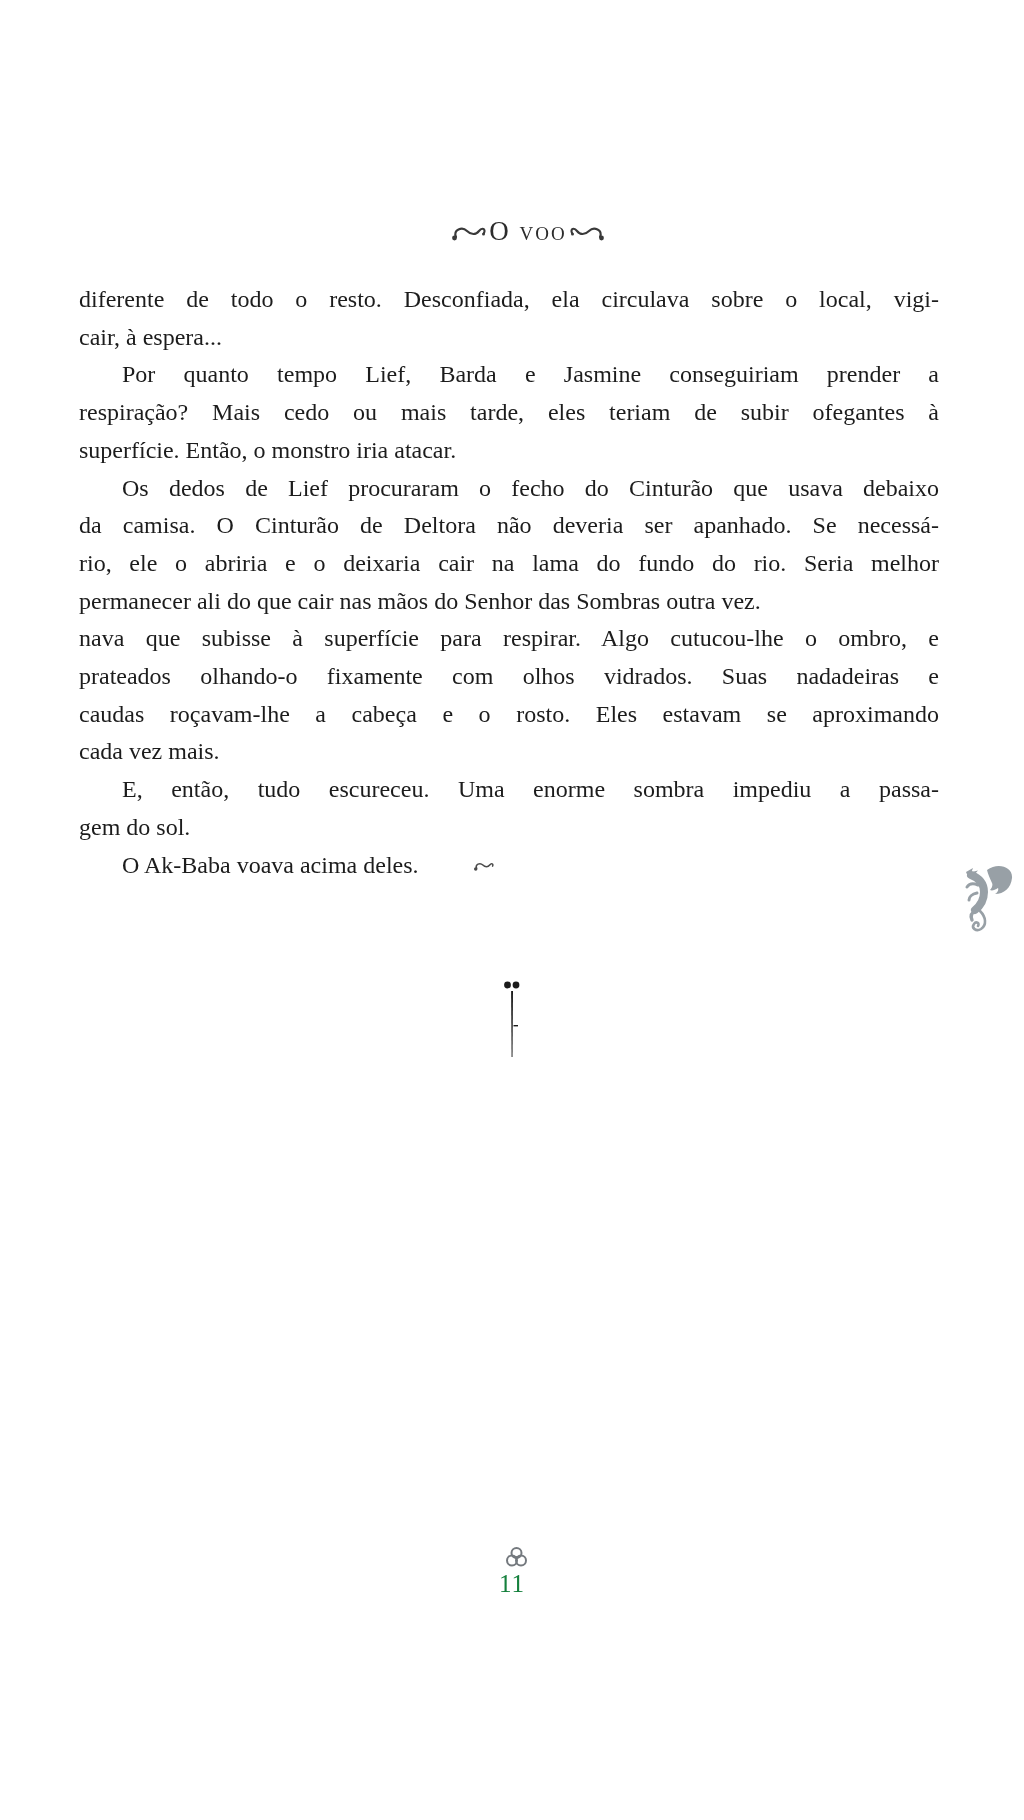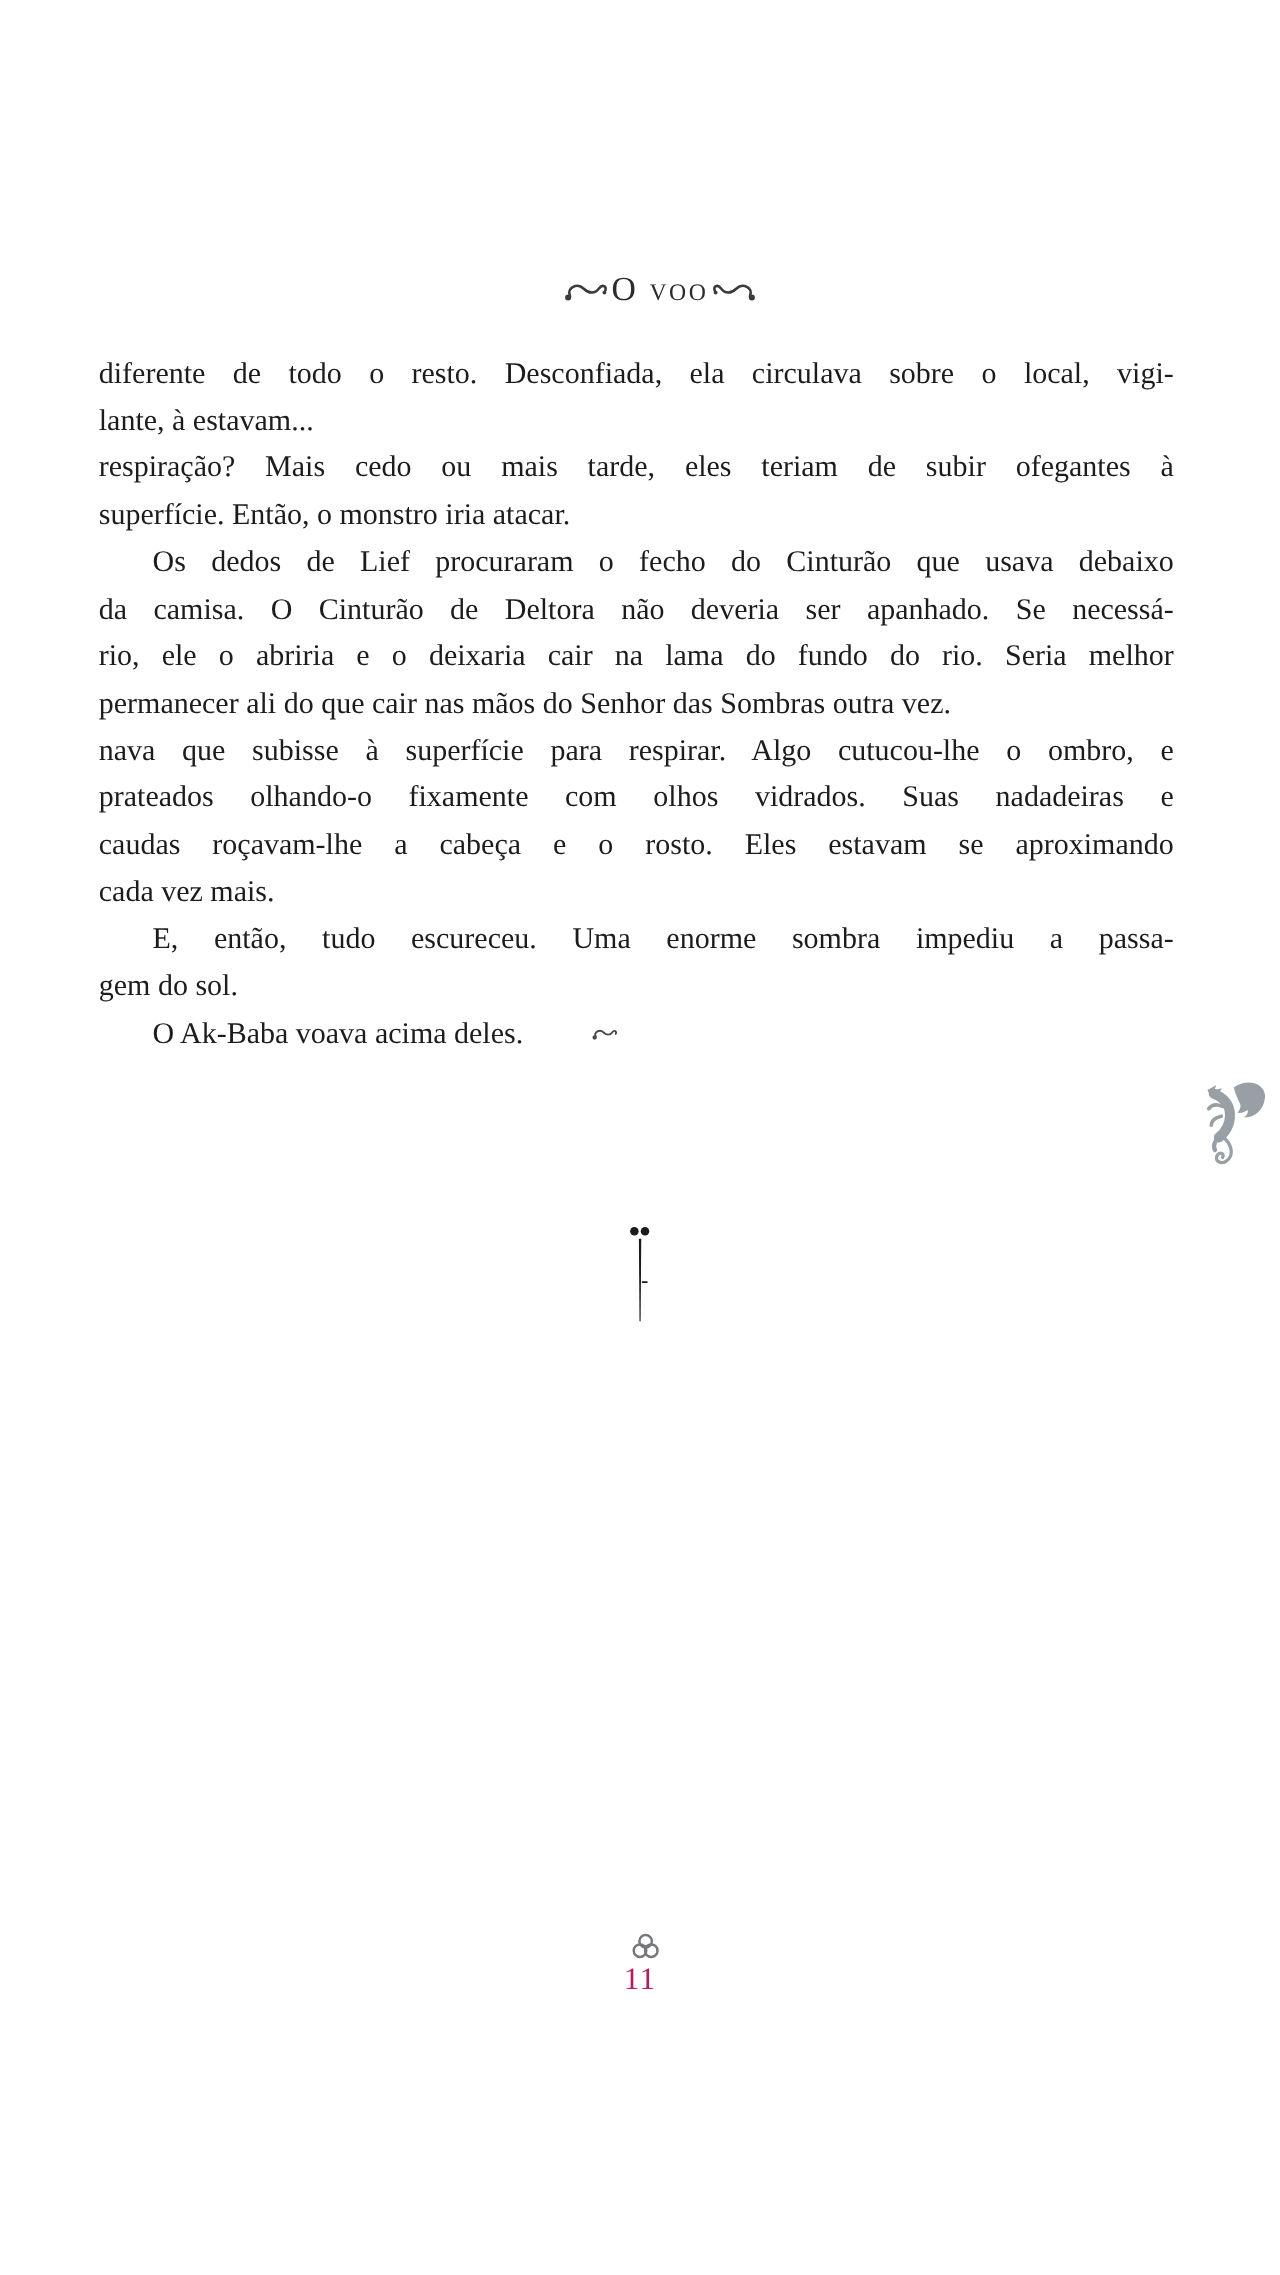--- a/index.html
+++ b/index.html
@@ -33,21 +33,21 @@
   .line { white-space:normal; }
   .line.justified { text-align:justify; text-align-last:justify; }
   .line.indent { text-indent:43px; }
   .end-ornament { display:inline-block; margin-left:10px; vertical-align:baseline; }
   
   .dragon-ornament { position:absolute; left:954px; top:863px; }
   .needle-ornament { position:absolute; left:499px; top:977px; }
   .footer-knot { position:absolute; left:504px; top:1545px; }
   .page-number {
     position:absolute; top:1570px; left:0; width:100%;
-    text-align:center; font-size:25px; color:#be185d;
+    text-align:center; font-size:25px; color:#15803d;
     letter-spacing:1px;
   }
 </style>
 </head>
 <body>
 
 <div class="page">
 
   <div class="chapter-header">
     <svg class="swirl" width="38" height="28" viewBox="0 0 38 28">
@@ -62,21 +62,22 @@
       <g stroke="#3a3a3a" stroke-width="2.1" fill="none" stroke-linecap="round">
         <path d="M6,20 C3,13 12,9 17,14 C21,18 26,18 29,14 C32,10 36,12 34,16"></path>
       </g>
       <circle cx="4.5" cy="21" r="2.4" fill="#3a3a3a"></circle>
       <circle cx="33.5" cy="17" r="1.5" fill="#3a3a3a"></circle>
     </svg>
   </div>
 
   <div class="body-text">
       <div class="line justified">diferente de todo o resto. Desconfiada, ela circulava sobre o local, vigi-</div>
-      <div class="line">lante, à estavam...</div>
+      <div class="line">cair, à espera...</div>
+      <div class="line justified indent">Por quanto tempo Lief, Barda e Jasmine conseguiriam prender a</div>
       <div class="line justified">respiração? Mais cedo ou mais tarde, eles teriam de subir ofegantes à</div>
       <div class="line">superfície. Então, o monstro iria atacar.</div>
       <div class="line justified indent">Os dedos de Lief procuraram o fecho do Cinturão que usava debaixo</div>
       <div class="line justified">da camisa. O Cinturão de Deltora não deveria ser apanhado. Se necessá-</div>
       <div class="line justified">rio, ele o abriria e o deixaria cair na lama do fundo do rio. Seria melhor</div>
       <div class="line">permanecer ali do que cair nas mãos do Senhor das Sombras outra vez.</div>
       <div class="line justified">nava que subisse à superfície para respirar. Algo cutucou-lhe o ombro, e</div>
       <div class="line justified">prateados olhando-o fixamente com olhos vidrados. Suas nadadeiras e</div>
       <div class="line justified">caudas roçavam-lhe a cabeça e o rosto. Eles estavam se aproximando</div>
       <div class="line">cada vez mais.</div>

